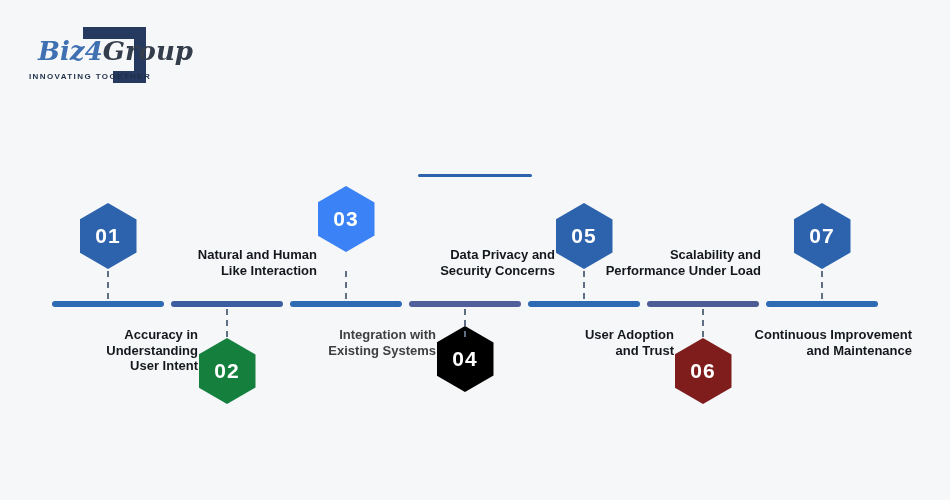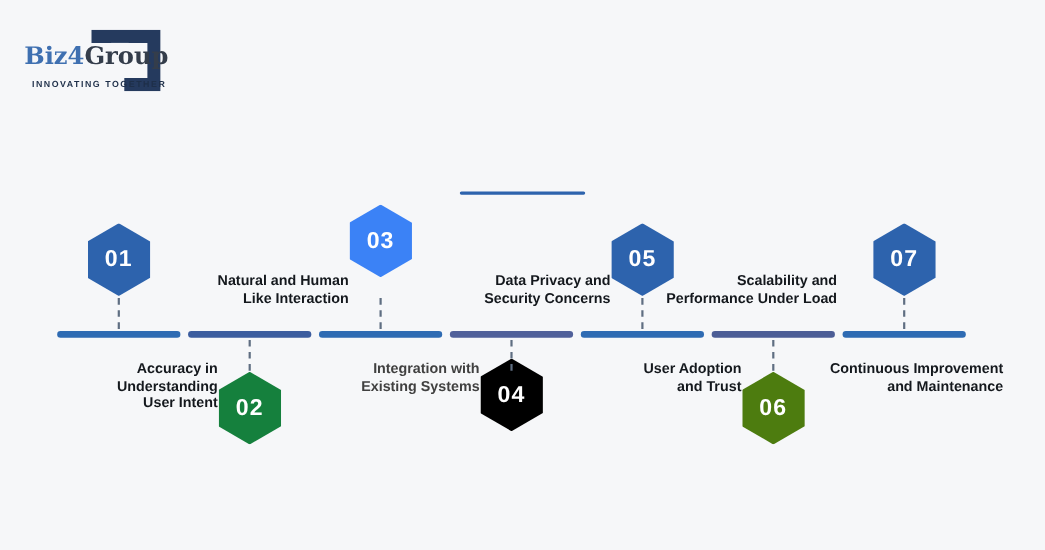--- a/index.html
+++ b/index.html
@@ -4,23 +4,23 @@
 <style>
   html,body{margin:0;padding:0;}
   .canvas{
     position:relative;width:950px;height:500px;background:#f6f7f9;overflow:hidden;
     font-family:"Liberation Sans",sans-serif;
   }
   
   .logo{position:absolute;left:22px;top:12px;width:150px;height:78px;}
   .logo-mark{position:absolute;left:61px;top:15px;width:63px;height:56px;}
   .logo-text{
-    position:absolute;left:0;top:24px;z-index:2;
-    font-family:"DejaVu Serif",serif;font-weight:bold;
-    font-size:22px;line-height:30px;white-space:nowrap;
+    position:absolute;left:16px;top:24px;z-index:2;
+    font-family:"DejaVu Serif",serif;font-style:italic;font-weight:bold;
+    font-size:26px;line-height:30px;white-space:nowrap;
   }
   .tagline{
     position:absolute;left:7px;top:60px;z-index:2;
     font-size:8px;font-weight:bold;letter-spacing:1.4px;white-space:nowrap;
   }
   
   .title-wrap{
     position:absolute;top:96px;left:0;width:950px;text-align:center;
     font-weight:bold;font-size:22px;line-height:33px;letter-spacing:-0.2px;
   }
@@ -92,21 +92,21 @@
       <div class="t-label" style="left: 375px; top: 247px; color: rgb(20, 24, 29);">Data Privacy and
 Security Concerns</div>
       <div class="t-bar" style="left: 528px; background: rgb(46, 107, 179);"></div>
       <div class="t-hex" style="left: 555.5px; top: 203px; background: rgb(45, 99, 173);">
         <span>05</span>
       </div>
       <div class="t-conn" style="left: 583px; top: 271px; height: 28px; border-left-color: rgb(95, 110, 130);"></div>
       <div class="t-label" style="left: 494px; top: 327px; color: rgb(20, 24, 29);">User Adoption
 and Trust</div>
       <div class="t-bar" style="left: 647px; background: rgb(76, 93, 150);"></div>
-      <div class="t-hex" style="left: 674.5px; top: 338px; background: #4d7c0f;">
+      <div class="t-hex" style="left: 674.5px; top: 338px; background: #7f1d1d;">
         <span>06</span>
       </div>
       <div class="t-conn" style="left: 702px; top: 309px; height: 28px; border-left-color: rgb(95, 110, 130);"></div>
       <div class="t-label" style="left: 581px; top: 247px; color: rgb(20, 24, 29);">Scalability and
 Performance Under Load</div>
       <div class="t-bar" style="left: 766px; background: rgb(46, 107, 179);"></div>
       <div class="t-hex" style="left: 793.5px; top: 203px; background: rgb(45, 99, 173);">
         <span>07</span>
       </div>
       <div class="t-conn" style="left: 821px; top: 271px; height: 28px; border-left-color: rgb(95, 110, 130);"></div>

